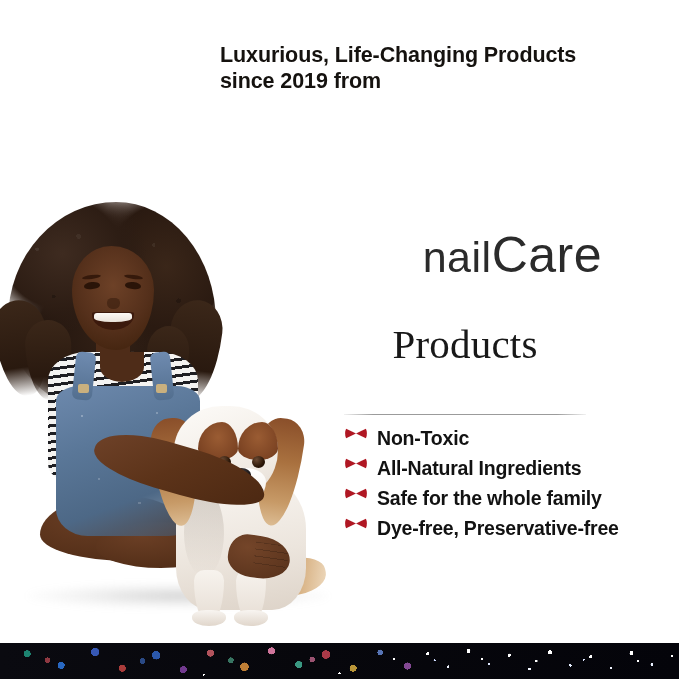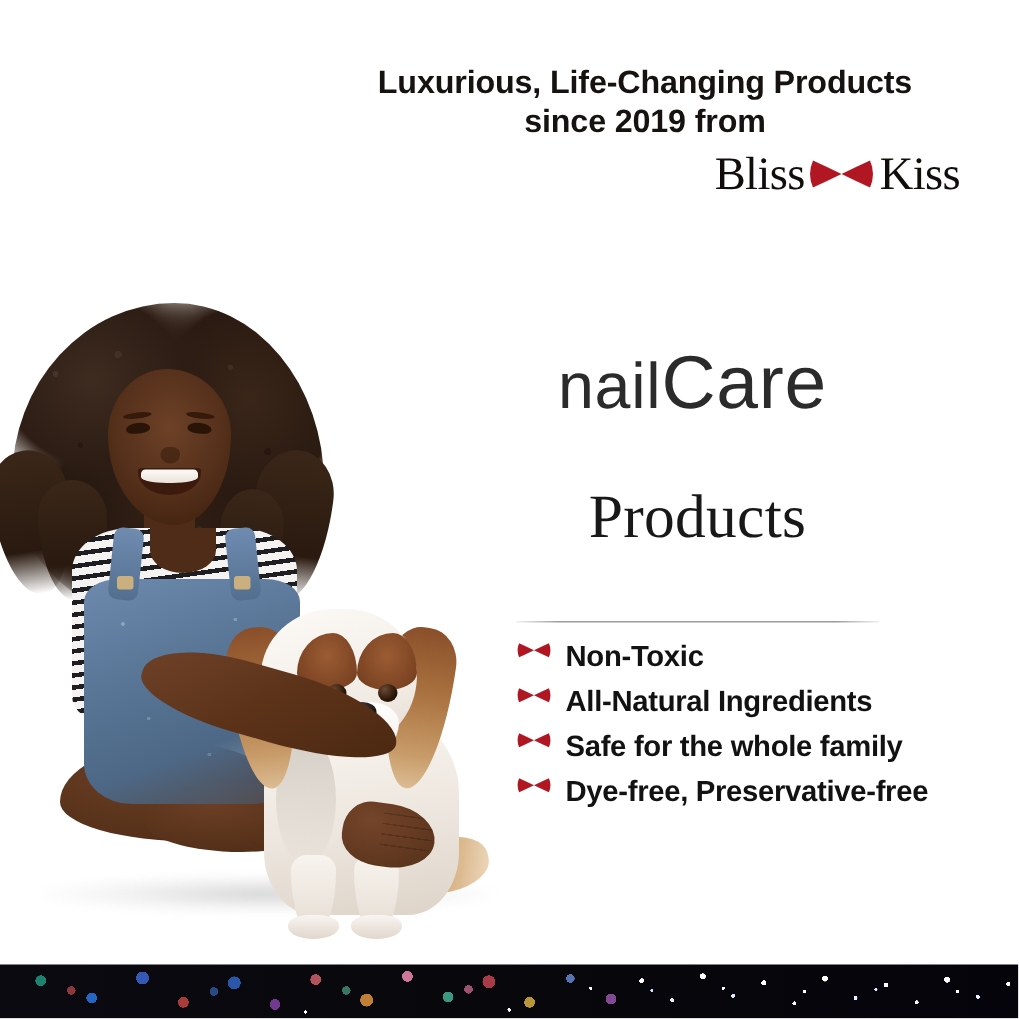--- a/index.html
+++ b/index.html
@@ -20,21 +20,21 @@
     background: #ffffff;
     overflow: hidden;
   }
 
   
   .header-block {
     position: absolute;
     top: 42px;
     right: 39px;
     width: 420px;
-    text-align: center;
+    text-align: left;
   }
   .header-line {
     font-family: "Liberation Sans", sans-serif;
     font-weight: bold;
     font-size: 21.5px;
     line-height: 26px;
     color: #15120f;
     letter-spacing: -0.1px;
     white-space: nowrap;
   }
@@ -376,21 +376,21 @@
     border-radius: 50% 60% 60% 40% / 60% 50% 50% 40%;
     transform: rotate(-12deg);
   }
 
   
   .nailcare-logo {
     position: absolute;
     left: 372px;
     top: 232px;
     width: 230px;
-    text-align: left;
+    text-align: right;
   }
   .nailcare-word {
     font-family: "Liberation Sans", sans-serif;
     font-weight: 300;
     font-size: 43px;
     line-height: 46px;
     letter-spacing: 0.5px;
     color: #2b2b2b;
     white-space: nowrap;
   }
@@ -519,32 +519,20 @@
 </style>
 </head>
 <body>
 
 <div id="ad-root">
 
   <div class="header-block">
     <div class="header-line">Luxurious, Life-Changing Products</div>
     <div class="header-line">since 2019 from</div>
 
-    <div class="brand-logo">
-      <span class="brand-word">Bliss</span>
-      <span class="lips">
-        <svg width="46" height="22" viewBox="0 0 46 22">
-          <path d="M23 11 L4 2 Q0 11 4 20 Z" fill="#B01723"></path>
-          <path d="M23 11 L42 2 Q46 11 42 20 Z" fill="#B01723"></path>
-          <path d="M23 11 L4 2 Q13 6 23 11 Q13 16 4 20 Z" fill="#8E1018"></path>
-          <path d="M23 11 L42 2 Q33 6 23 11 Q33 16 42 20 Z" fill="#8E1018"></path>
-        </svg>
-      </span>
-      <span class="brand-word">Kiss</span>
-    </div>
   </div>
 
   <div class="photo">
     <div class="photo-shadow"></div>
 
     <div class="hair"></div>
     <div class="hair-lock l1"></div>
     <div class="hair-lock l2"></div>
     <div class="hair-lock r1"></div>
     <div class="hair-lock r2"></div>

